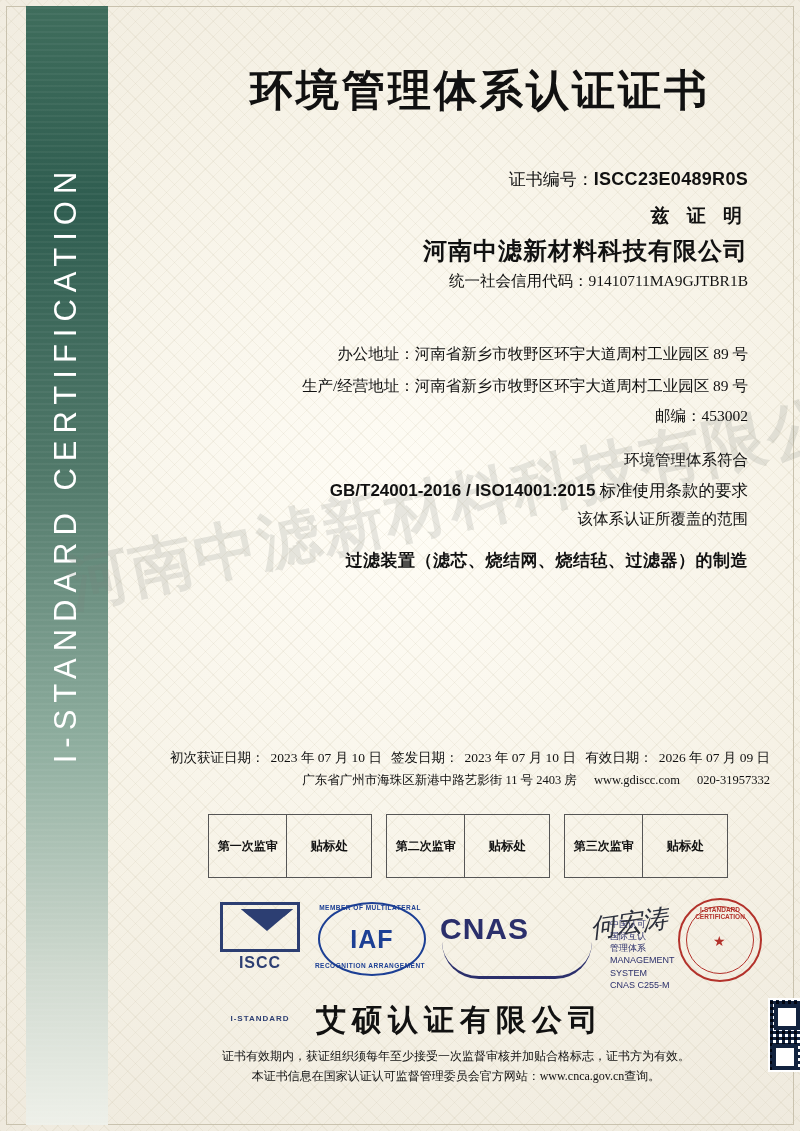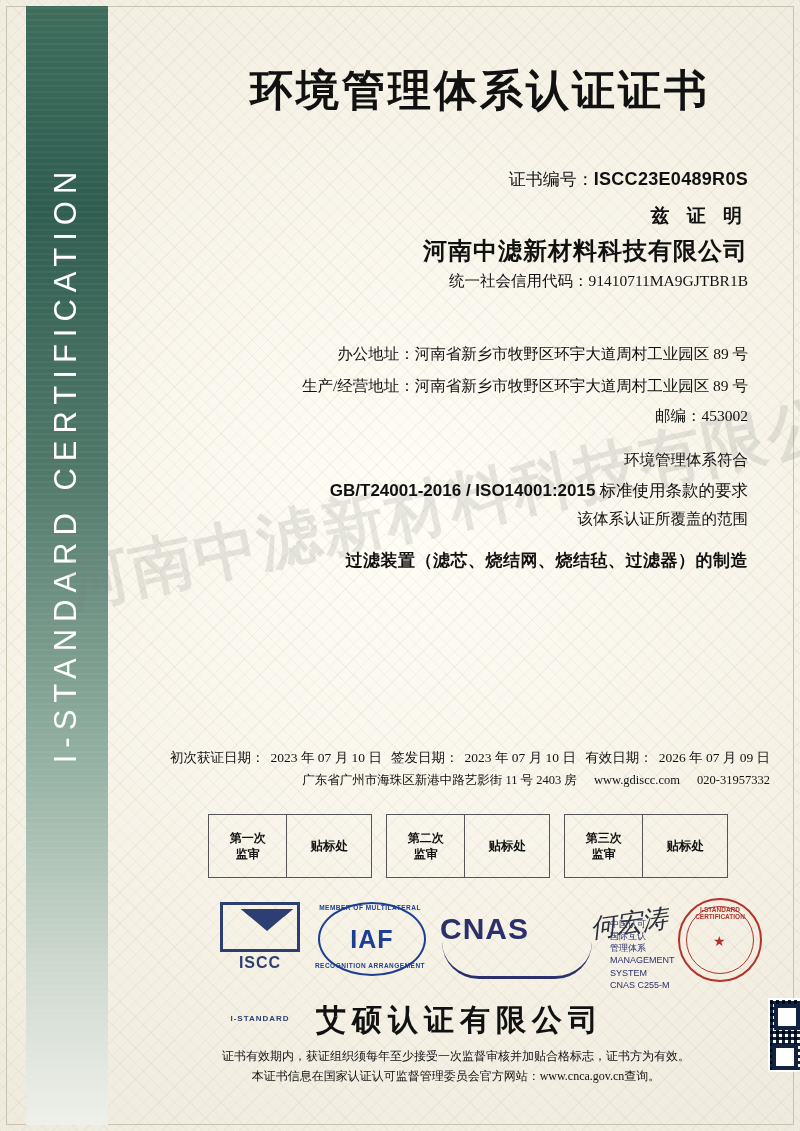--- a/index.html
+++ b/index.html
@@ -139,21 +139,21 @@
   
   .audits{
     position:absolute;left:88px;top:814px;width:520px;height:62px;
     display:flex;
   }
   .audit{
     flex:1;display:flex;border:1px solid #555;margin-right:14px;height:62px;
   }
   .audit:last-child{margin-right:0;}
   .audit .a-lbl{
-    width:48%;display:flex;flex-direction:column;align-items:center;justify-content:center;
+    width:48%;display:flex;flex-direction:row;align-items:center;justify-content:center;
     border-right:1px solid #555;font-size:12px;line-height:1.35;color:#111;
     font-family:"Liberation Sans", sans-serif;font-weight:700;
   }
   .audit .a-val{
     width:52%;display:flex;align-items:center;justify-content:center;
     font-size:12.5px;color:#111;font-family:"Liberation Sans", sans-serif;font-weight:700;
   }
   
   .logos{
     position:absolute;left:70px;top:900px;width:560px;height:78px;

